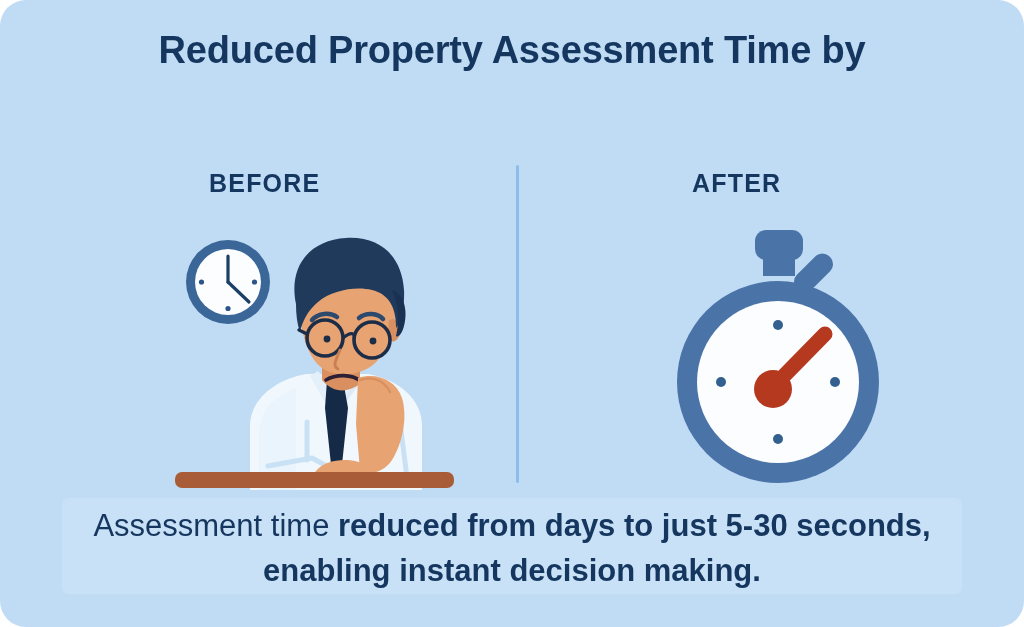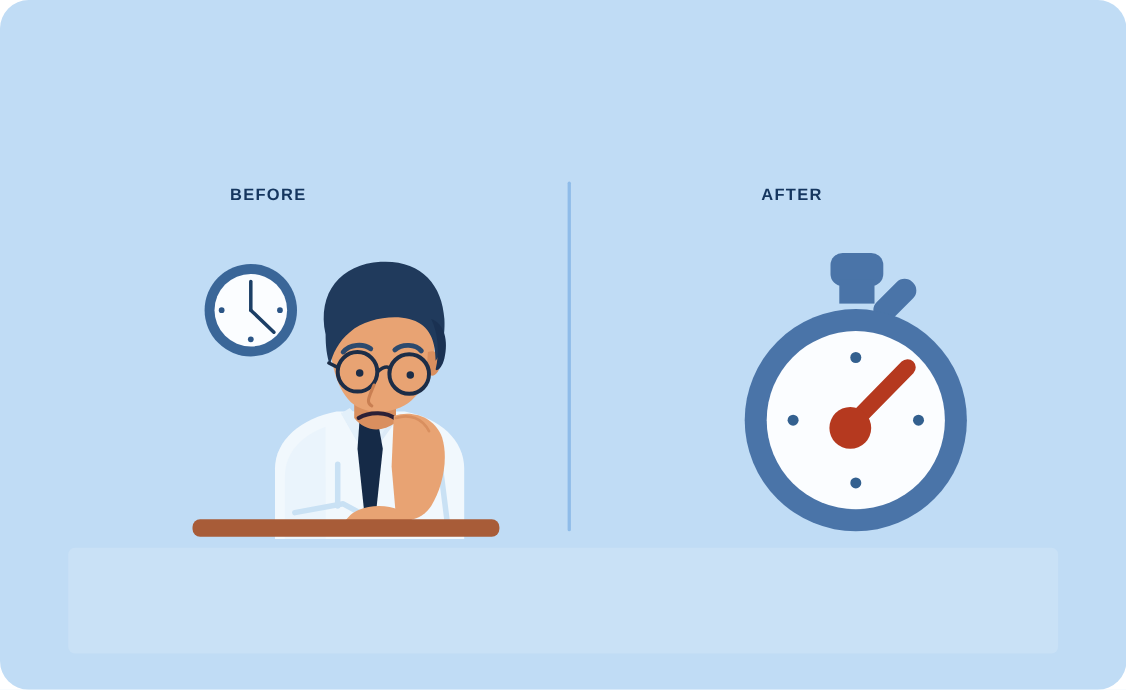--- a/index.html
+++ b/index.html
@@ -39,21 +39,21 @@
     line-height: 52px;
     letter-spacing: -0.2px;
     font-family: "Liberation Sans", sans-serif;
   }
 
   
   .section-label {
     position: absolute;
     color: #15365f;
     font-weight: bold;
-    font-size: 15px;
+    font-size: 25px;
     letter-spacing: 1.2px;
     font-family: "Liberation Sans", sans-serif;
   }
   #label-before { top: 169px; left: 209px; }
   #label-after  { top: 169px; left: 692px; }
 
   
   #divider {
     position: absolute;
     left: 516px;
@@ -105,20 +105,21 @@
   }
   .cap-regular { font-weight: normal; }
   .cap-bold { font-weight: bold; }
 </style>
 </head>
 <body>
 
 <div id="infographic">
 
   <div id="title-block">
+    <div class="title-line">Reduced Property Assessment Time by</div>
   </div>
 
   <div class="section-label" id="label-before">BEFORE</div>
   <div class="section-label" id="label-after">AFTER</div>
 
   <div id="divider"></div>
 
   <div id="before-illustration">
     <svg width="310" height="262" viewBox="0 0 310 262" xmlns="http://www.w3.org/2000/svg">
 
@@ -208,14 +209,17 @@
       <circle cx="180" cy="160" r="5" fill="#33608f"></circle>
       <circle cx="123" cy="217" r="5" fill="#33608f"></circle>
       <circle cx="66" cy="160" r="5" fill="#33608f"></circle>
 
       <line x1="118" y1="165" x2="170" y2="112" stroke="#b5391f" stroke-width="15" stroke-linecap="round"></line>
       <circle cx="118" cy="167" r="19" fill="#b5391f"></circle>
     </svg>
   </div>
 
   <div id="caption-band"></div>
+  <div id="caption">
+    <span class="cap-regular">Assessment time </span><span class="cap-bold">reduced from days to just 5-30 seconds, enabling instant decision making.</span>
+  </div>
 
 </div>
 
 </body></html>

